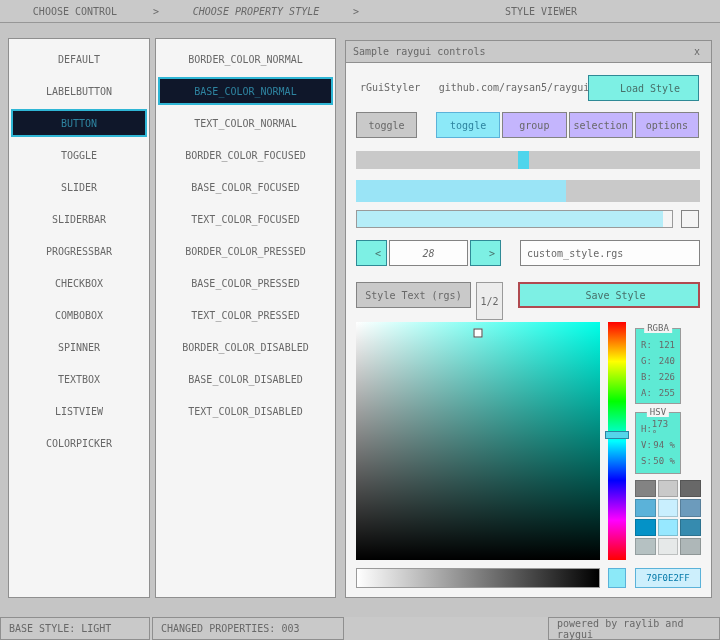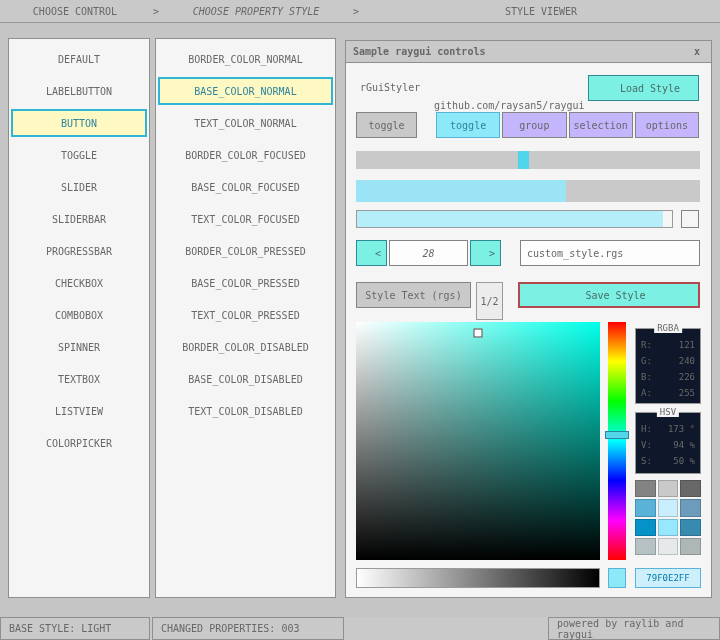--- a/index.html
+++ b/index.html
@@ -13,39 +13,39 @@
   .chev{width:12px;text-align:center;}
   .c2{width:188px;text-align:center;font-style:italic;}
   .c3{flex:1;text-align:center;}
 
   
   .panel{position:absolute;background:#f5f5f5;border:1px solid #8f8f8f;box-sizing:border-box;padding-top:6px;}
   .left{left:8px;top:38px;width:142px;height:560px;}
   .mid{left:155px;top:38px;width:181px;height:560px;}
   .list-item{height:28px;margin:0 2px 4px;border:2px solid transparent;box-sizing:border-box;
              display:flex;align-items:center;justify-content:center;color:#686868;cursor:pointer;}
-  .list-item.selected{background:#fef9c3;border-color:#2fb6d5;color:#2e84a0;text-align:right;}
+  .list-item.selected{background:#0f172a;border-color:#2fb6d5;color:#2e84a0;text-align:right;}
 
   
   .window{position:absolute;left:345px;top:40px;width:367px;height:558px;background:#f5f5f5;
           border:1px solid #8f8f8f;box-sizing:border-box;}
   .titlebar{height:22px;background:#c9c9c9;border-bottom:1px solid #8f8f8f;display:flex;
-            align-items:center;padding:0 7px;box-sizing:border-box;font-weight:bold;}
+            align-items:center;padding:0 7px;box-sizing:border-box;}
   .title{flex:1;}
   .close{width:14px;text-align:center;cursor:pointer;}
   .win-body{position:relative;height:534px;}
 
   .btn{position:absolute;display:flex;align-items:center;justify-content:center;box-sizing:border-box;
        color:#686868;cursor:pointer;}
   .teal{background:#7df0e4;border:1px solid #2f8a96;color:#47706a;padding-left:13px;}
   .gray{background:#c9c9c9;border:1px solid #838383;}
   .light{background:#ececec;border:1px solid #9a9a9a;}
 
   .app-label{position:absolute;left:14px;top:19px;}
-  .repo{position:absolute;left:88px;top:37px;width:160px;text-align:left;cursor:pointer;}
+  .repo{position:absolute;left:88px;top:19px;width:160px;text-align:center;cursor:pointer;}
   .load{left:242px;top:12px;width:111px;height:26px;}
 
   .tog1{left:10px;top:49px;width:61px;height:26px;}
   .toggle-group{position:absolute;left:90px;top:49px;width:263px;height:26px;display:flex;gap:2px;}
   .toggle-btn{flex:1;display:flex;align-items:center;justify-content:center;background:#c4b5fd;
               border:1px solid #838383;box-sizing:border-box;color:#686868;cursor:pointer;}
   .toggle-btn.active{background:#8ce9f8;border-color:#5bb2d9;color:#2e84a0;}
 
   .slider{position:absolute;left:10px;top:88px;width:344px;height:18px;background:#c9c9c9;}
   .slider-handle{position:absolute;top:0;width:11px;height:18px;background:#4ed5ec;}
@@ -69,21 +69,21 @@
   .save{left:172px;top:219px;width:182px;height:26px;border:2px solid #b04a50;}
 
   .sv-square{position:absolute;left:10px;top:259px;width:244px;height:238px;cursor:crosshair;}
   .sv-marker{position:absolute;width:7px;height:7px;background:#fff;border:1px solid #444;
              box-sizing:content-box;transform:translate(-50%,-50%);}
   .hue-bar{position:absolute;left:262px;top:259px;width:18px;height:238px;
            background:linear-gradient(to bottom,#f00 0%,#ff0 16.6%,#0f0 33.3%,#0ff 50%,#00f 66.6%,#f0f 83.3%,#f00 100%);}
   .hue-handle{position:absolute;left:-3px;width:24px;height:8px;background:#55d5ea;
               border:1px solid #2e84a0;box-sizing:border-box;transform:translateY(-50%);}
 
-  .group-box{position:absolute;left:289px;width:66px;border:1px solid #9a9a9a;box-sizing:border-box;background:#0f172a;}
+  .group-box{position:absolute;left:289px;width:46px;border:1px solid #9a9a9a;box-sizing:border-box;background:#5eead4;}
   .rgba{top:265px;height:76px;}
   .hsv{top:349px;height:62px;}
   .gb-title{position:absolute;top:-6px;left:50%;transform:translateX(-50%);background:#f5f5f5;
             padding:0 3px;font-size:9px;}
   .gb-rows{padding-top:8px;}
   .vrow{display:flex;justify-content:space-between;align-items:center;height:16px;padding:0 5px;font-size:9px;}
 
   .palette{position:absolute;left:289px;top:417px;width:66px;height:75px;display:grid;
            grid-template-columns:repeat(3,1fr);grid-auto-rows:1fr;gap:2px;}
   .pal-cell{border:1px solid rgba(0,0,0,0.18);box-sizing:border-box;cursor:pointer;}

